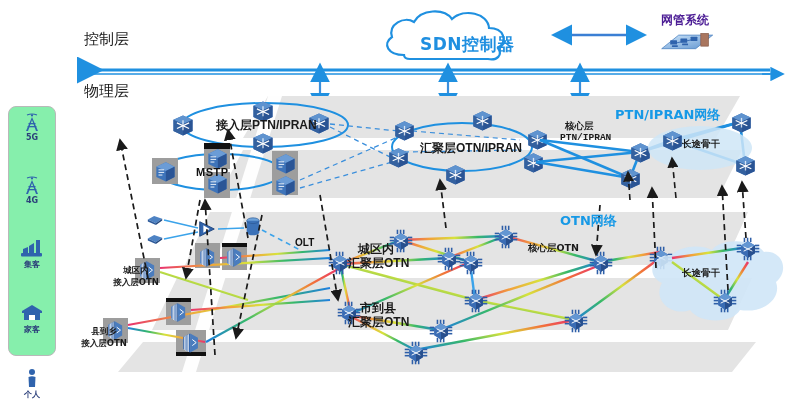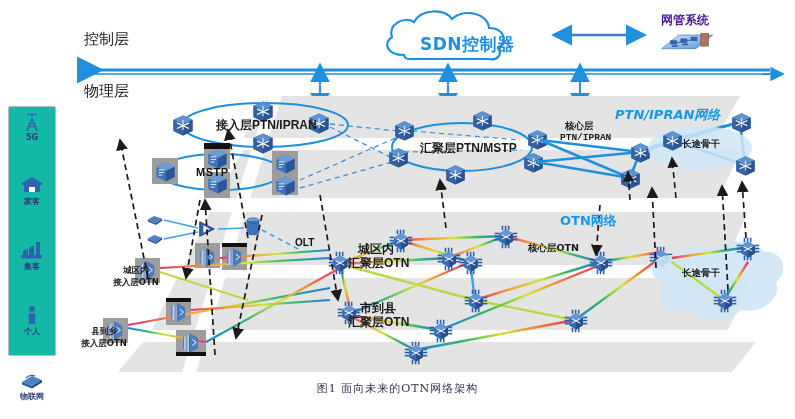--- a/index.html
+++ b/index.html
@@ -32,21 +32,21 @@
   .lbl-mstp{font-size:11px;font-weight:bold;color:#111;letter-spacing:.5px;
     font-family:"Liberation Sans",sans-serif;}
   .lbl-olt{font-size:10px;font-weight:bold;color:#111;
     font-family:"Liberation Sans",sans-serif;padding-left:48px;}
   .caption{position:absolute;left:0;top:381px;width:795px;text-align:center;
     font-size:11px;color:#2c3550;letter-spacing:1px;
     font-family:"DejaVu Serif","Liberation Serif",serif;}
 
   
   #legend{position:absolute;left:8px;top:106px;width:48px;height:250px;
-    border:1px solid #b9b9b9;background:#14b8a6;border-radius:2px;
+    border:1px solid #b9b9b9;background:#86efac;border-radius:8px;
     display:flex;flex-direction:column;align-items:center;
     justify-content:space-between;padding:4px 0;box-sizing:border-box;gap:32px;}
   .leg-item{display:flex;flex-direction:column;align-items:center;width:100%;}
   .leg-ico{width:26px;height:22px;display:block;}
   .leg-txt{font-size:8px;color:#2b3f7a;margin-top:0px;
     font-family:"DejaVu Sans","Liberation Sans",sans-serif;font-weight:bold;}
 </style>
 </head>
 <body>
 
@@ -414,27 +414,27 @@
   </g>
 </svg>
 
 <div class="lbl lbl-layer" style="left:84px;top:32px;">控制层</div>
 <div class="lbl lbl-layer" style="left:84px;top:84px;">物理层</div>
 
 <div class="lbl lbl-sdn" style="left:420px;top:36px;">SDN控制器</div>
 
 <div class="lbl lbl-nms" style="left:661px;top:14px;">网管系统</div>
 
-<div class="lbl lbl-nettitle" style="left:615px;top:108px;font-style:italic;">PTN/IPRAN网络</div>
+<div class="lbl lbl-nettitle" style="left:615px;top:108px;">PTN/IPRAN网络</div>
 
 <div class="lbl lbl-ring" style="left:216px;top:119px;">接入层PTN/IPRAN</div>
 
 <div class="lbl lbl-mstp" style="left:196px;top:167px;">MSTP</div>
 
-<div class="lbl lbl-ring" style="left:420px;top:142px;">汇聚层PTN/MSTP</div>
+<div class="lbl lbl-ring" style="left:420px;top:142px;">汇聚层OTN/IPRAN</div>
 
 <div class="lbl lbl-plain" style="left:565px;top:121px;">核心层</div>
 <div class="lbl lbl-plain" style="left:560px;top:133px;font-family:Liberation Mono, monospace;">PTN/IPRAN</div>
 
 <div class="lbl lbl-plain" style="left:682px;top:139px;">长途骨干</div>
 
 <div class="lbl lbl-nettitle" style="left:560px;top:214px;">OTN网络</div>
 
 <div class="lbl lbl-olt" style="left:247px;top:238px;">OLT</div>
 
@@ -447,64 +447,75 @@
 <div class="lbl lbl-ring" style="left:358px;top:243px;">城区内</div>
 <div class="lbl lbl-ring" style="left:348px;top:257px;">汇聚层OTN</div>
 
 <div class="lbl lbl-ring" style="left:360px;top:302px;">市到县</div>
 <div class="lbl lbl-ring" style="left:348px;top:316px;">汇聚层OTN</div>
 
 <div class="lbl lbl-plain" style="left:528px;top:243px;">核心层OTN</div>
 
 <div class="lbl lbl-plain" style="left:682px;top:268px;">长途骨干</div>
 
-<div class="caption">图1  面向未来的OTN网络架构</div>
 
 <div id="legend">
 
   <div class="leg-item">
     <svg class="leg-ico" viewBox="0 0 26 22">
       <g fill="#2f63ad">
         <path d="M8,4 q5,-2 10,0" fill="none" stroke="#2f63ad" stroke-width="1.2"></path>
         <circle cx="13" cy="4.4" r="1.1"></circle>
         <path d="M13,6 L7,20 L9,20 L13,9 L17,20 L19,20 Z"></path>
         <rect x="9.5" y="12" width="7" height="1.3"></rect>
         <rect x="8.6" y="15" width="8.8" height="1.3"></rect>
       </g>
     </svg>
     <span class="leg-txt">5G</span>
   </div>
 
-
   <div class="leg-item">
     <svg class="leg-ico" viewBox="0 0 26 22">
       <g fill="#2f63ad">
-        <path d="M3,9 L13,3 L23,9 L23,11 L3,11 Z"></path>
-        <rect x="5" y="11" width="16" height="7"></rect>
-        <rect x="10" y="13" width="6" height="5" fill="#ffffff"></rect>
+        <path d="M8,4 q5,-2 10,0" fill="none" stroke="#2f63ad" stroke-width="1.2"></path>
+        <circle cx="13" cy="4.4" r="1.1"></circle>
+        <path d="M13,6 L7,20 L9,20 L13,9 L17,20 L19,20 Z"></path>
+        <rect x="9.5" y="12" width="7" height="1.3"></rect>
+        <rect x="8.6" y="15" width="8.8" height="1.3"></rect>
       </g>
     </svg>
-    <span class="leg-txt">家客</span>
+    <span class="leg-txt">4G</span>
   </div>
 
   <div class="leg-item">
     <svg class="leg-ico" viewBox="0 0 26 22">
       <g fill="#2f63ad">
         <rect x="17" y="3" width="4" height="13"></rect>
         <path d="M10,9 L15,6 L15,16 L10,16 Z"></path>
         <path d="M4,12 L9,10 L9,16 L4,16 Z"></path>
         <rect x="2" y="16" width="21" height="3.6" rx="1"></rect>
       </g>
     </svg>
     <span class="leg-txt">集客</span>
   </div>
 
   <div class="leg-item">
     <svg class="leg-ico" viewBox="0 0 26 22">
       <g fill="#2f63ad">
+        <path d="M3,9 L13,3 L23,9 L23,11 L3,11 Z"></path>
+        <rect x="5" y="11" width="16" height="7"></rect>
+        <rect x="10" y="13" width="6" height="5" fill="#ffffff"></rect>
+      </g>
+    </svg>
+    <span class="leg-txt">家客</span>
+  </div>
+
+  <div class="leg-item">
+    <svg class="leg-ico" viewBox="0 0 26 22">
+      <g fill="#2f63ad">
         <circle cx="13" cy="5" r="3"></circle>
         <path d="M9.5,10 q3.5,-1.6 7,0 L16,20 L10,20 Z"></path>
       </g>
     </svg>
     <span class="leg-txt">个人</span>
   </div>
 
   <div class="leg-item">
     <svg class="leg-ico" viewBox="0 0 26 22">
       <g>

